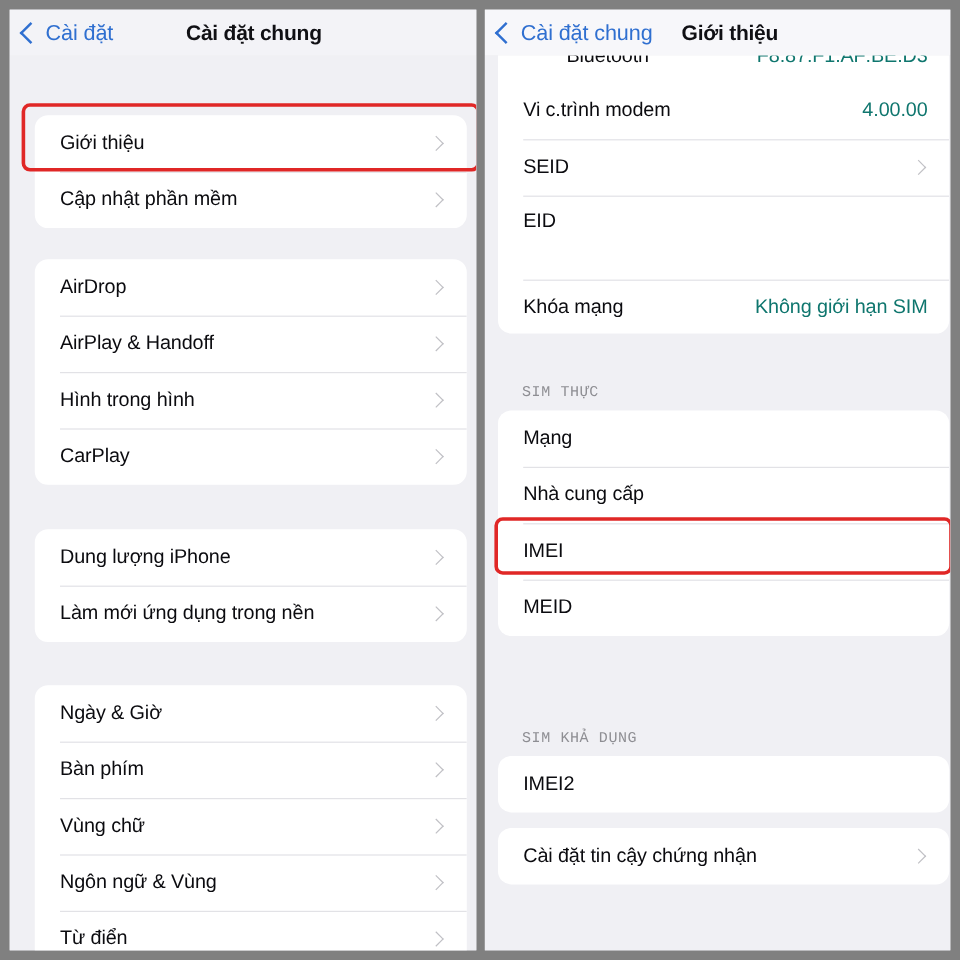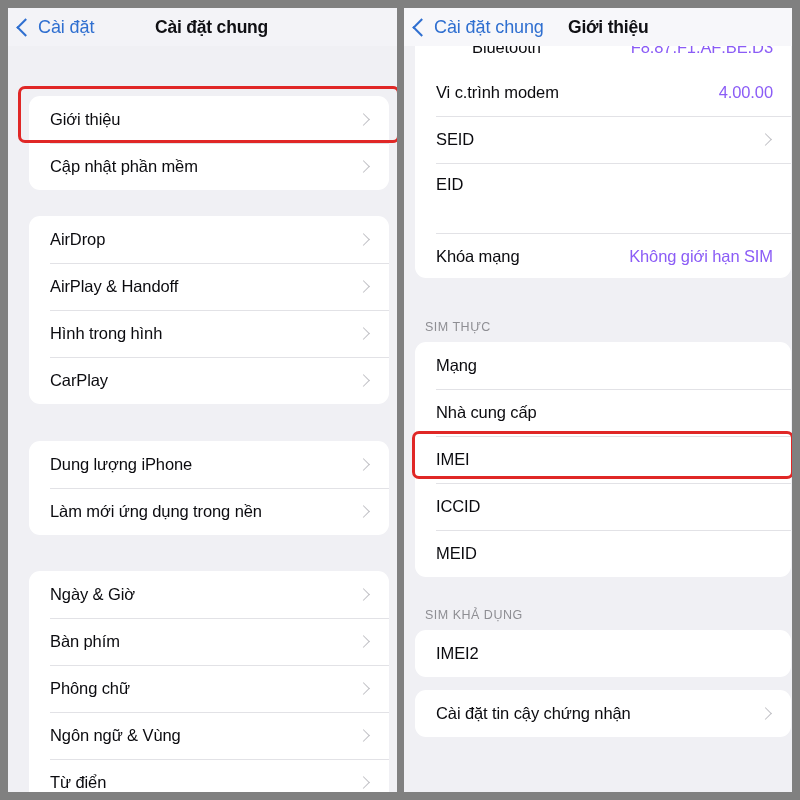--- a/index.html
+++ b/index.html
@@ -124,21 +124,21 @@
   }
   .row-label {
     font-size: 16.5px;
     color: #0b0b0f;
     letter-spacing: -0.1px;
     white-space: nowrap;
   }
   .row-value {
     margin-left: auto;
     font-size: 16.5px;
-    color: #8b5cf6;
+    color: #0f766e;
     letter-spacing: -0.1px;
     white-space: nowrap;
     padding-right: 4px;
   }
   .chev {
     margin-left: auto;
     width: 8px;
     height: 8px;
     border-top: 1.9px solid #c0c0c5;
     border-right: 1.9px solid #c0c0c5;
@@ -149,21 +149,21 @@
 
   
   .sec-head {
     position: absolute;
     font-size: 12.5px;
     letter-spacing: 0.5px;
     color: #8e8e93;
     text-transform: uppercase;
     white-space: nowrap;
   }
-  .pane-right .sec-head { left: 21px; }
+  .pane-right .sec-head { left: 31px; font-family: Liberation Mono, monospace; }
 
   
   .redbox {
     position: absolute;
     border: 3px solid #e02726;
     border-radius: 7px;
     box-sizing: border-box;
     pointer-events: none;
   }
 
@@ -251,21 +251,21 @@
       <div class="card" style="top:525px;">
         <div class="row">
           <span class="row-label">Ngày &amp; Giờ</span>
           <span class="chev"></span>
         </div>
         <div class="row">
           <span class="row-label">Bàn phím</span>
           <span class="chev"></span>
         </div>
         <div class="row">
-          <span class="row-label">Phông chữ</span>
+          <span class="row-label">Vùng chữ</span>
           <span class="chev"></span>
         </div>
         <div class="row">
           <span class="row-label">Ngôn ngữ &amp; Vùng</span>
           <span class="chev"></span>
         </div>
         <div class="row">
           <span class="row-label">Từ điển</span>
           <span class="chev"></span>
         </div>
@@ -318,23 +318,20 @@
         <div class="row">
           <span class="row-label">Mạng</span>
         </div>
         <div class="row">
           <span class="row-label">Nhà cung cấp</span>
         </div>
         <div class="row">
           <span class="row-label">IMEI</span>
         </div>
         <div class="row">
-          <span class="row-label">ICCID</span>
-        </div>
-        <div class="row">
           <span class="row-label">MEID</span>
         </div>
       </div>
       <div class="redbox" style="left:8px; top:385px; width:382px; height:48px;"></div>
 
       <div class="sec-head" style="top:562px;">SIM KHẢ DỤNG</div>
       <div class="card" style="top:584px;text-align:right;">
         <div class="row">
           <span class="row-label">IMEI2</span>
         </div>

